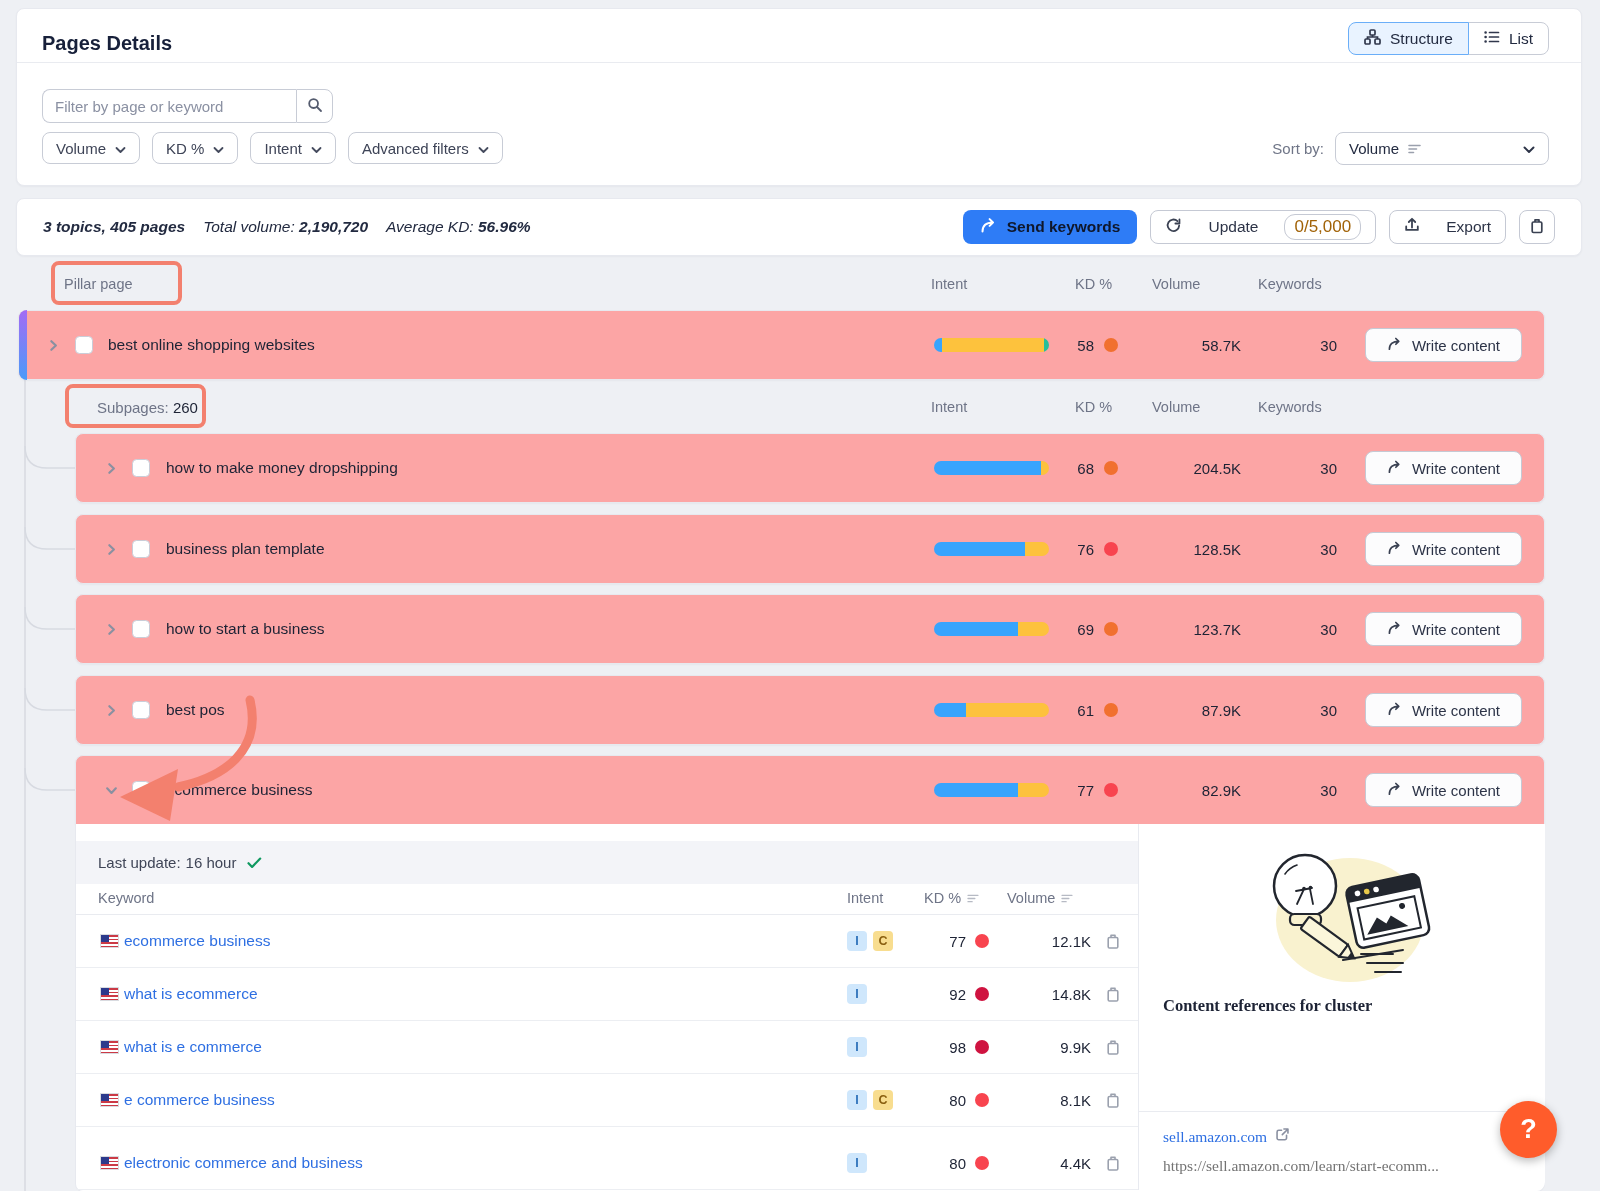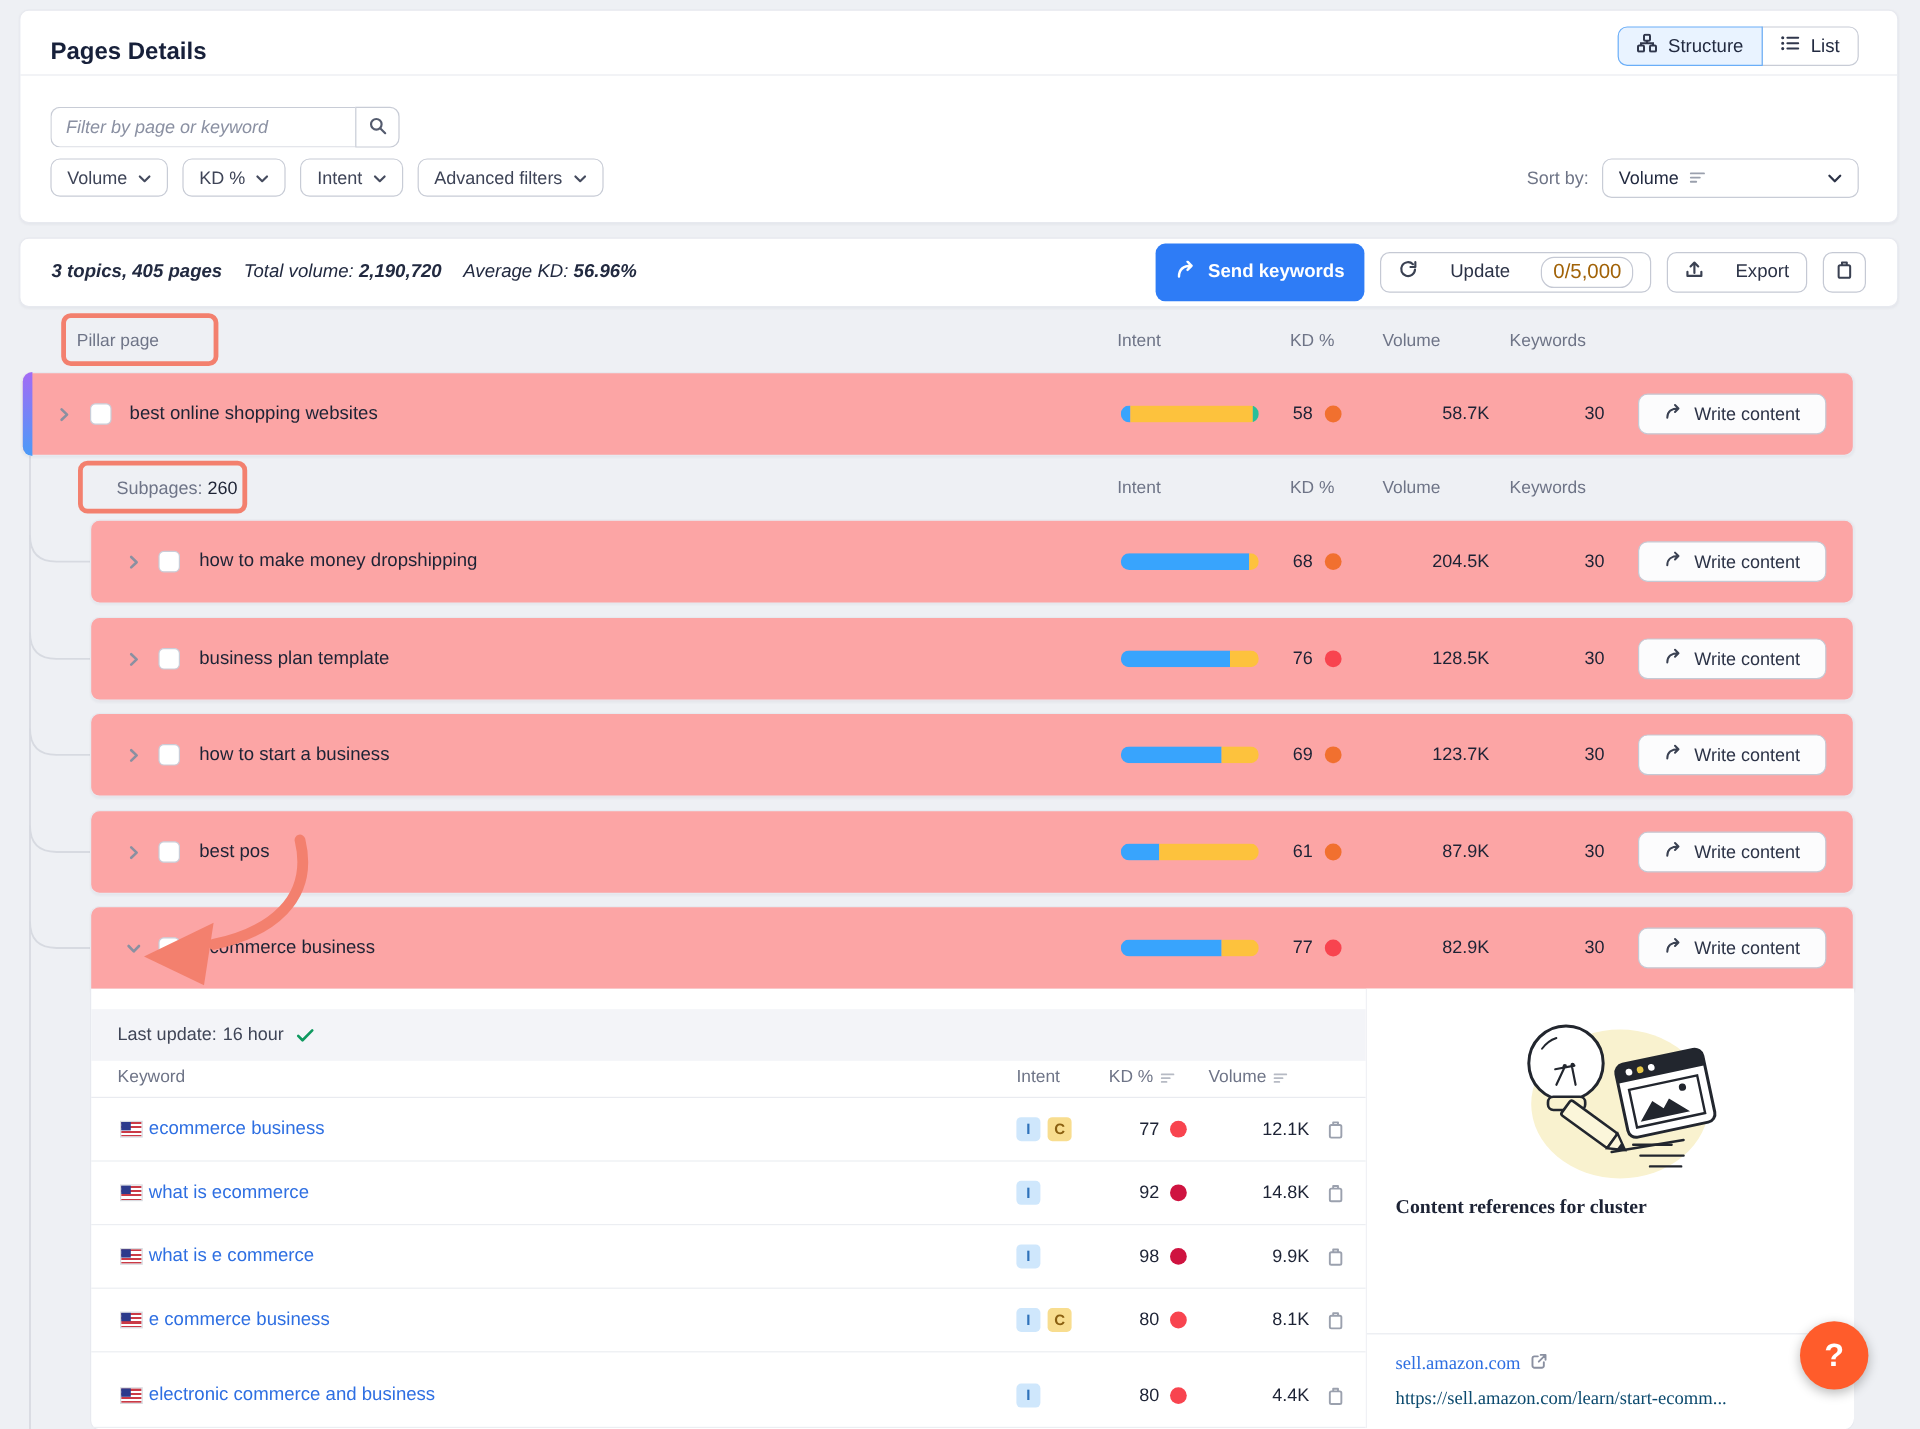--- a/index.html
+++ b/index.html
@@ -16,39 +16,39 @@
   
   #topcard { left:16px; top:8px; width:1566px; height:178px; }
   .page-title { position:absolute; left:25px; top:23px; font-size:20px; font-weight:700; color:#17203a; }
   .title-divider { position:absolute; left:0; top:53px; width:100%; border-top:1px solid #e9ebf0; }
   .view-toggle { position:absolute; right:32px; top:13px; display:flex; }
   .toggle-btn { height:33px; display:flex; align-items:center; gap:9px; padding:0 15px; font-size:15.5px; color:#222a40; background:#fff; border:1px solid #c8ccd6; cursor:pointer; }
   .toggle-btn.active { background:#e9f3ff; border-color:#6aaef8; border-radius:8px 0 0 8px; position:relative; z-index:1; }
   .toggle-btn.inactive { border-radius:0 8px 8px 0; margin-left:-1px; }
 
   .search-wrap { position:absolute; left:25px; top:80px; display:flex; }
-  .search-input { width:254px; height:34px; border:1px solid #c8ccd6; border-right:none; border-radius:8px 0 0 8px; padding:0 12px; font-size:15px; color:#333a4e; outline:none; font-family:inherit;font-style:italic; }
+  .search-input { width:254px; height:34px; border:1px solid #c8ccd6; border-right:none; border-radius:8px 0 0 8px; padding:0 12px; font-size:15px; color:#333a4e; outline:none; font-family:inherit; }
   .search-input::placeholder { color:#8a90a2; }
   .search-btn { width:37px; height:34px; border:1px solid #c8ccd6; border-radius:0 8px 8px 0; background:#fff; display:flex; align-items:center; justify-content:center; cursor:pointer; }
 
   .chips { position:absolute; left:25px; top:123px; display:flex; gap:12px; }
   .chip { height:32px; padding:0 13px; border:1px solid #c8ccd6; border-radius:8px; background:#fff; font-size:15px; color:#3e4457; display:flex; align-items:center; gap:9px; cursor:pointer; }
 
   .sortby { position:absolute; right:32px; top:123px; display:flex; align-items:center; gap:11px; }
   .sort-label { font-size:15px; color:#6f7587; }
   .sort-select { width:214px; height:33px; border:1px solid #c8ccd6; border-radius:8px; background:#fff; display:flex; align-items:center; padding:0 13px; font-size:15px; color:#222a40; gap:9px; cursor:pointer; }
   .sort-select .spacer { flex:1; }
 
   
   #summary { left:16px; top:198px; width:1566px; height:58px; display:flex; align-items:center; padding:0 26px; }
   .sum-text { display:flex; align-items:baseline; gap:18px; font-size:15.5px; color:#222a40;font-style:italic; }
   .sum-text b { font-weight:700; }
   .sum-buttons { margin-left:auto; display:flex; align-items:center; gap:13px; }
   .btn { height:34px; border:1px solid #c5c9d4; border-radius:8px; background:#fff; padding:0 14px; font-size:15.5px; color:#2c3347; display:flex; gap:26px; align-items:center; cursor:pointer; font-family:inherit; }
-  .btn-primary { height:48px; border:none; border-radius:8px; padding:0 17px; font-size:15.5px; font-weight:700; color:#ffffff; display:flex; gap:10px; align-items:center; cursor:pointer; font-family:inherit; }
+  .btn-primary { height:34px; border:none; border-radius:8px; padding:0 17px; font-size:15.5px; font-weight:700; color:#0f172a; display:flex; gap:10px; align-items:center; cursor:pointer; font-family:inherit; }
   .quota-pill { border:1px solid #c5c9d4; border-radius:11px; padding:2px 9px; font-size:17px; color:#a16207; }
   .btn-square { width:36px; padding:0; justify-content:center; }
 
   
   .colhead { position:absolute; font-size:14.5px; color:#6e7487; }
   .redbox { position:absolute; border:4px solid #f2806f; border-radius:8px; pointer-events:none; z-index:6; }
 
   .row-card { position:absolute; background:#fca5a5; border:1px solid #e7e9ef; border-radius:8px; box-shadow:0 1px 2px rgba(27,31,59,.04); height:70px; }
   .row-card > * { position:absolute; top:50%; transform:translateY(-50%); }
   #pillar-row { left:18px; top:310px; width:1527px; }
@@ -105,21 +105,21 @@
   .kw-dot { left:899px; width:14px; height:14px; border-radius:50%; }
   .kw-vol { left:935px; width:80px; font-size:15px; text-align:right; }
   .kw-trash { left:1029px; cursor:pointer; display:flex; }
 
   .refs { position:absolute; left:1062px; top:0; width:407px; height:366px; border-left:1px solid #e8eaf0; background:#fff; border-radius:0 0 8px 0;font-family:Liberation Serif, serif; }
   .refs-illus { position:absolute; left:94px; top:18px; }
   .refs-title { position:absolute; left:24px; top:172px; font-size:16.5px; font-weight:700; color:#1d2335; }
   .refs-desc { position:absolute; left:24px; top:200px; width:348px; font-size:15.5px; line-height:24px; color:#707689; }
   .refs-divider { position:absolute; left:0; top:287px; width:100%; border-top:1px solid #e9ebf0; }
   .refs-link { position:absolute; left:24px; top:303px; font-size:15.5px; color:#2e6fe2; display:flex; align-items:center; gap:8px; cursor:pointer; }
-  .refs-url { position:absolute; left:24px; top:333px; width:372px; font-size:15.5px; color:#0c4a6e; white-space:nowrap; overflow:hidden; }
+  .refs-url { position:absolute; left:24px; top:333px; width:372px; font-size:15.5px; color:#737373; white-space:nowrap; overflow:hidden; }
 
   .help-fab { position:absolute; left:1500px; top:1101px; width:57px; height:57px; border-radius:50%; background:#ff5c2b; color:#fff; font-size:27px; font-weight:700; display:flex; align-items:center; justify-content:center; box-shadow:0 3px 10px rgba(0,0,0,.28); cursor:pointer; z-index:10; border:none; font-family:inherit; }
 </style>
 </head>
 <body>
 
 <div class="card" id="topcard">
   <div class="page-title">Pages Details</div>
   <div class="title-divider"></div>
   <div class="view-toggle">

